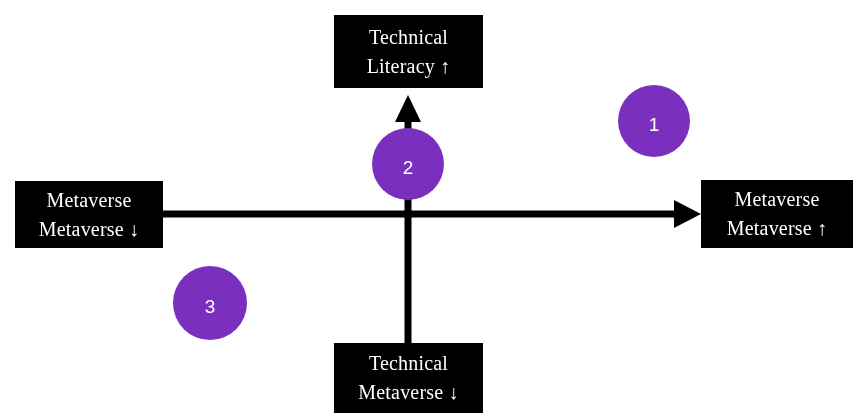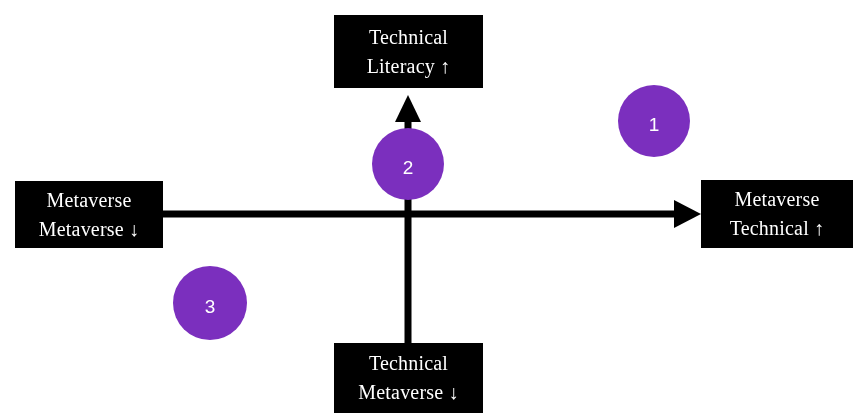--- a/index.html
+++ b/index.html
@@ -97,21 +97,21 @@
     <span class="ln">Metaverse ↓</span>
   </div>
 
   <div class="axis-label-box" id="label-left">
     <span class="ln">Metaverse</span>
     <span class="ln">Metaverse ↓</span>
   </div>
 
   <div class="axis-label-box" id="label-right">
     <span class="ln">Metaverse</span>
-    <span class="ln">Technical ↑</span>
+    <span class="ln">Metaverse ↑</span>
   </div>
 
   <div class="persona-circle" id="circle-1">
     <span class="num">1</span>
   </div>
 
   <div class="persona-circle" id="circle-2">
     <span class="num">2</span>
   </div>
 

